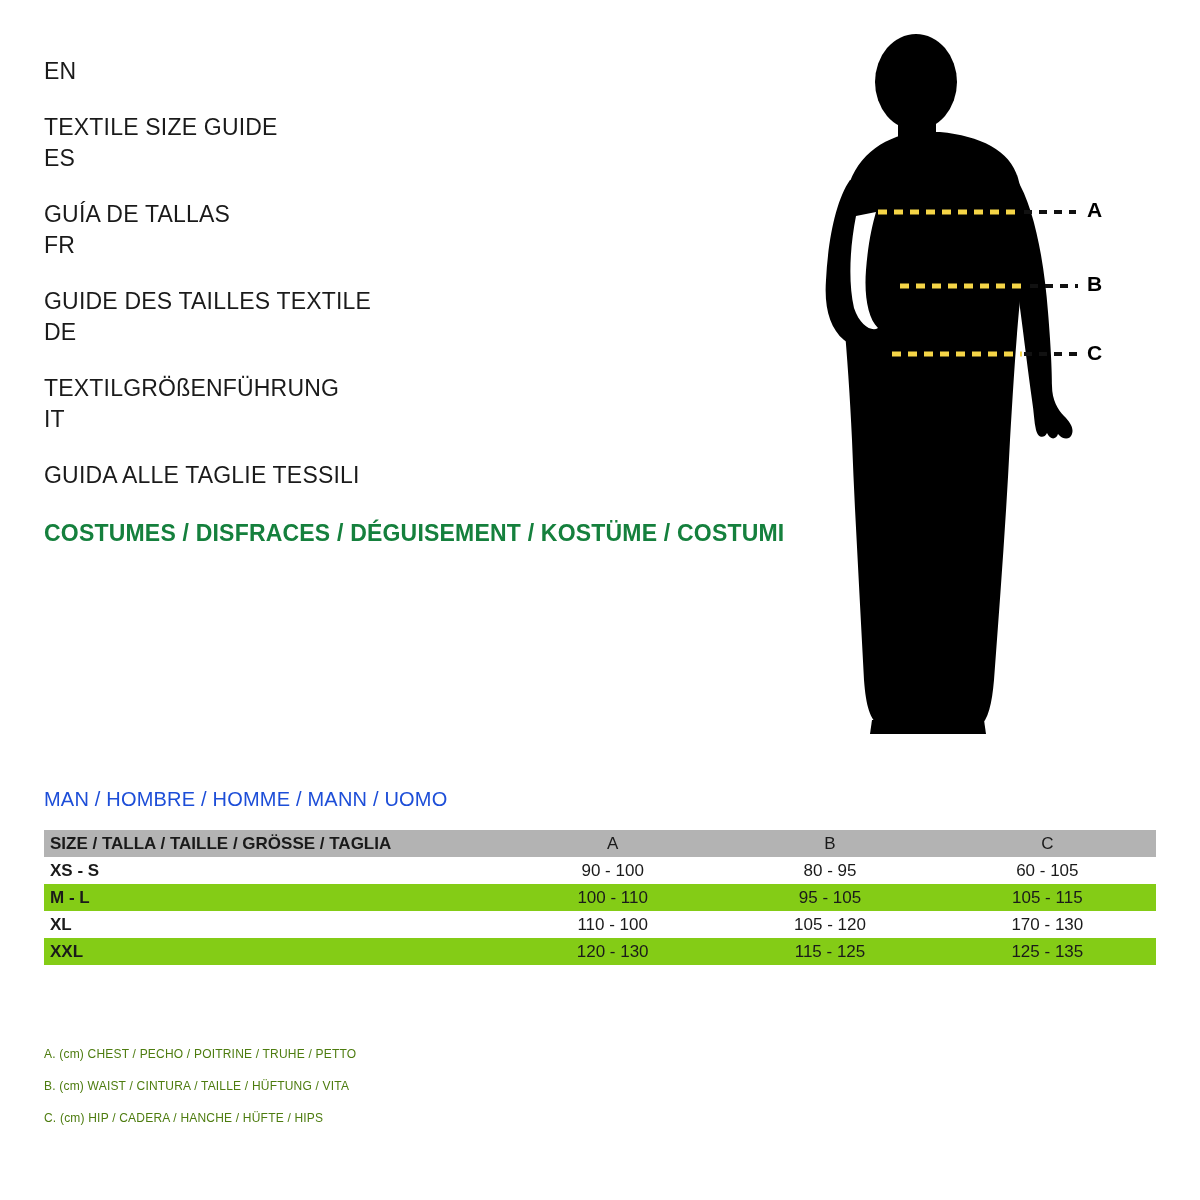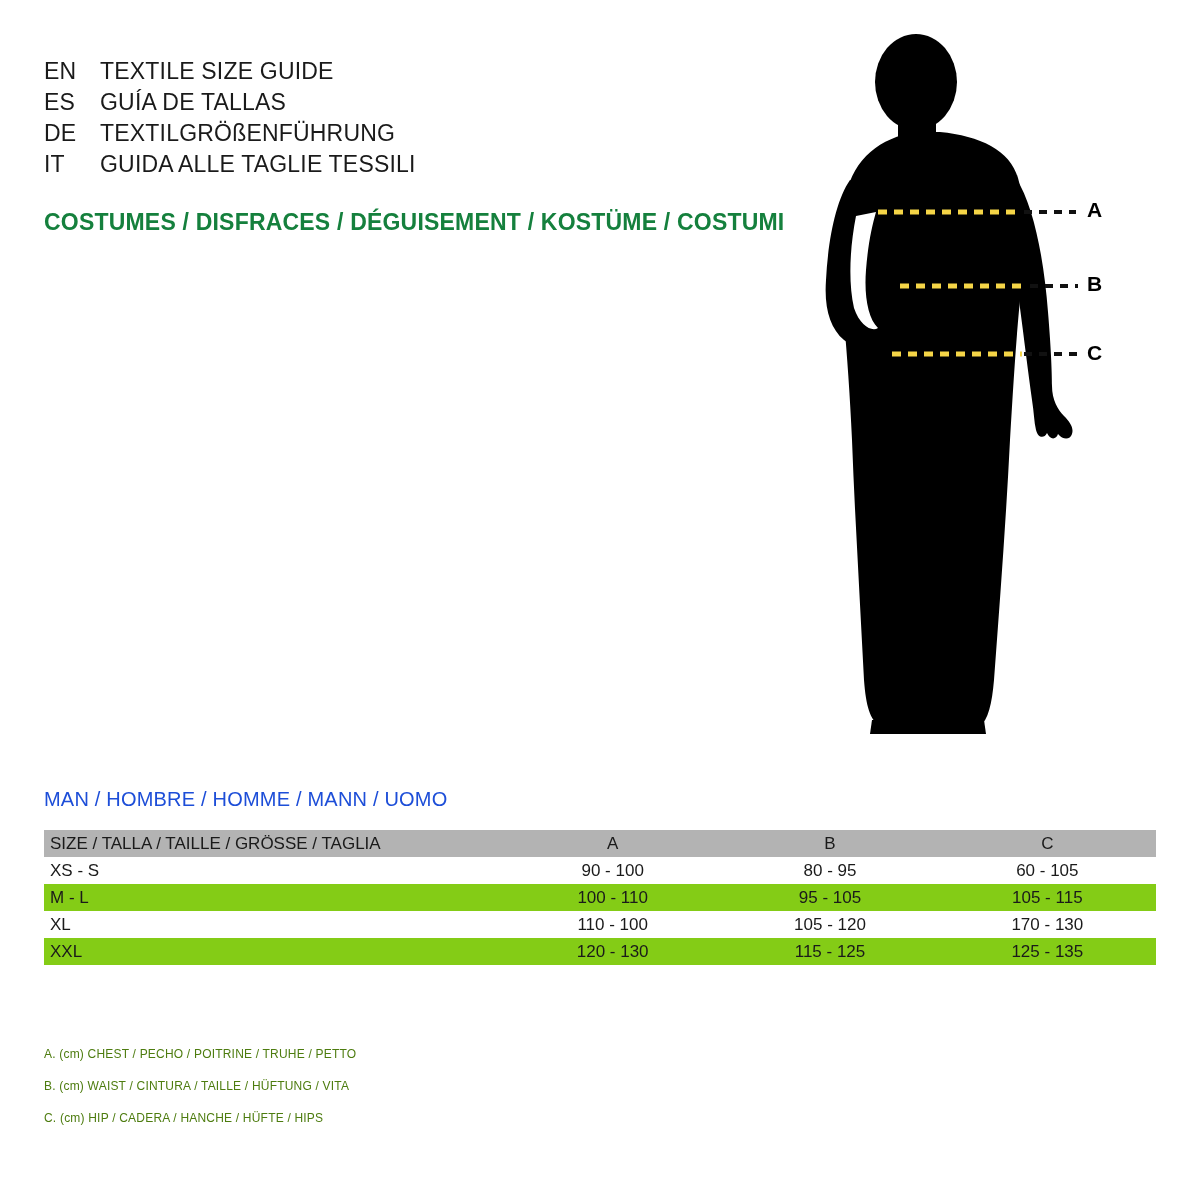--- a/index.html
+++ b/index.html
@@ -24,20 +24,21 @@
     top: 56px;
     width: 820px;
   }
   .title-row {
     display: flex;
     align-items: baseline;
     font-size: 23px;
     line-height: 31px;
     letter-spacing: 0.2px;
     color: #1a1a1a;
+    flex-direction: column;
   }
   .title-row .lang {
     width: 56px;
     flex: 0 0 56px;
   }
   .title-row .text {
     white-space: nowrap;
   }
   .costumes-line {
     margin-top: 29px;
@@ -93,20 +94,21 @@
     height: 27px;
     font-weight: normal;
     text-align: center;
     vertical-align: middle;
   }
   table.size-table th.size-col,
   table.size-table td.size-col {
     text-align: left;
     padding-left: 6px;
     width: 460px;
+    font-weight: bold;
   }
   table.size-table thead tr {
     background: #b3b3b3;
   }
   table.size-table tbody tr.odd { background: #ffffff; }
   table.size-table tbody tr.even { background: #84cc16; }
 
   
   .legend {
     position: absolute;
@@ -122,20 +124,24 @@
 <body>
 
 <div class="titles">
   <div class="title-row">
     <span class="lang">EN</span>
     <span class="text">TEXTILE SIZE GUIDE</span>
   </div>
   <div class="title-row">
     <span class="lang">ES</span>
     <span class="text">GUÍA DE TALLAS</span>
+  </div>
+  <div class="title-row">
+    <span class="lang">FR</span>
+    <span class="text">GUIDE DES TAILLES TEXTILE</span>
   </div>
   <div class="title-row">
     <span class="lang">DE</span>
     <span class="text">TEXTILGRÖßENFÜHRUNG</span>
   </div>
   <div class="title-row">
     <span class="lang">IT</span>
     <span class="text">GUIDA ALLE TAGLIE TESSILI</span>
   </div>
   <div class="costumes-line">COSTUMES / DISFRACES / DÉGUISEMENT / KOSTÜME / COSTUMI</div>

